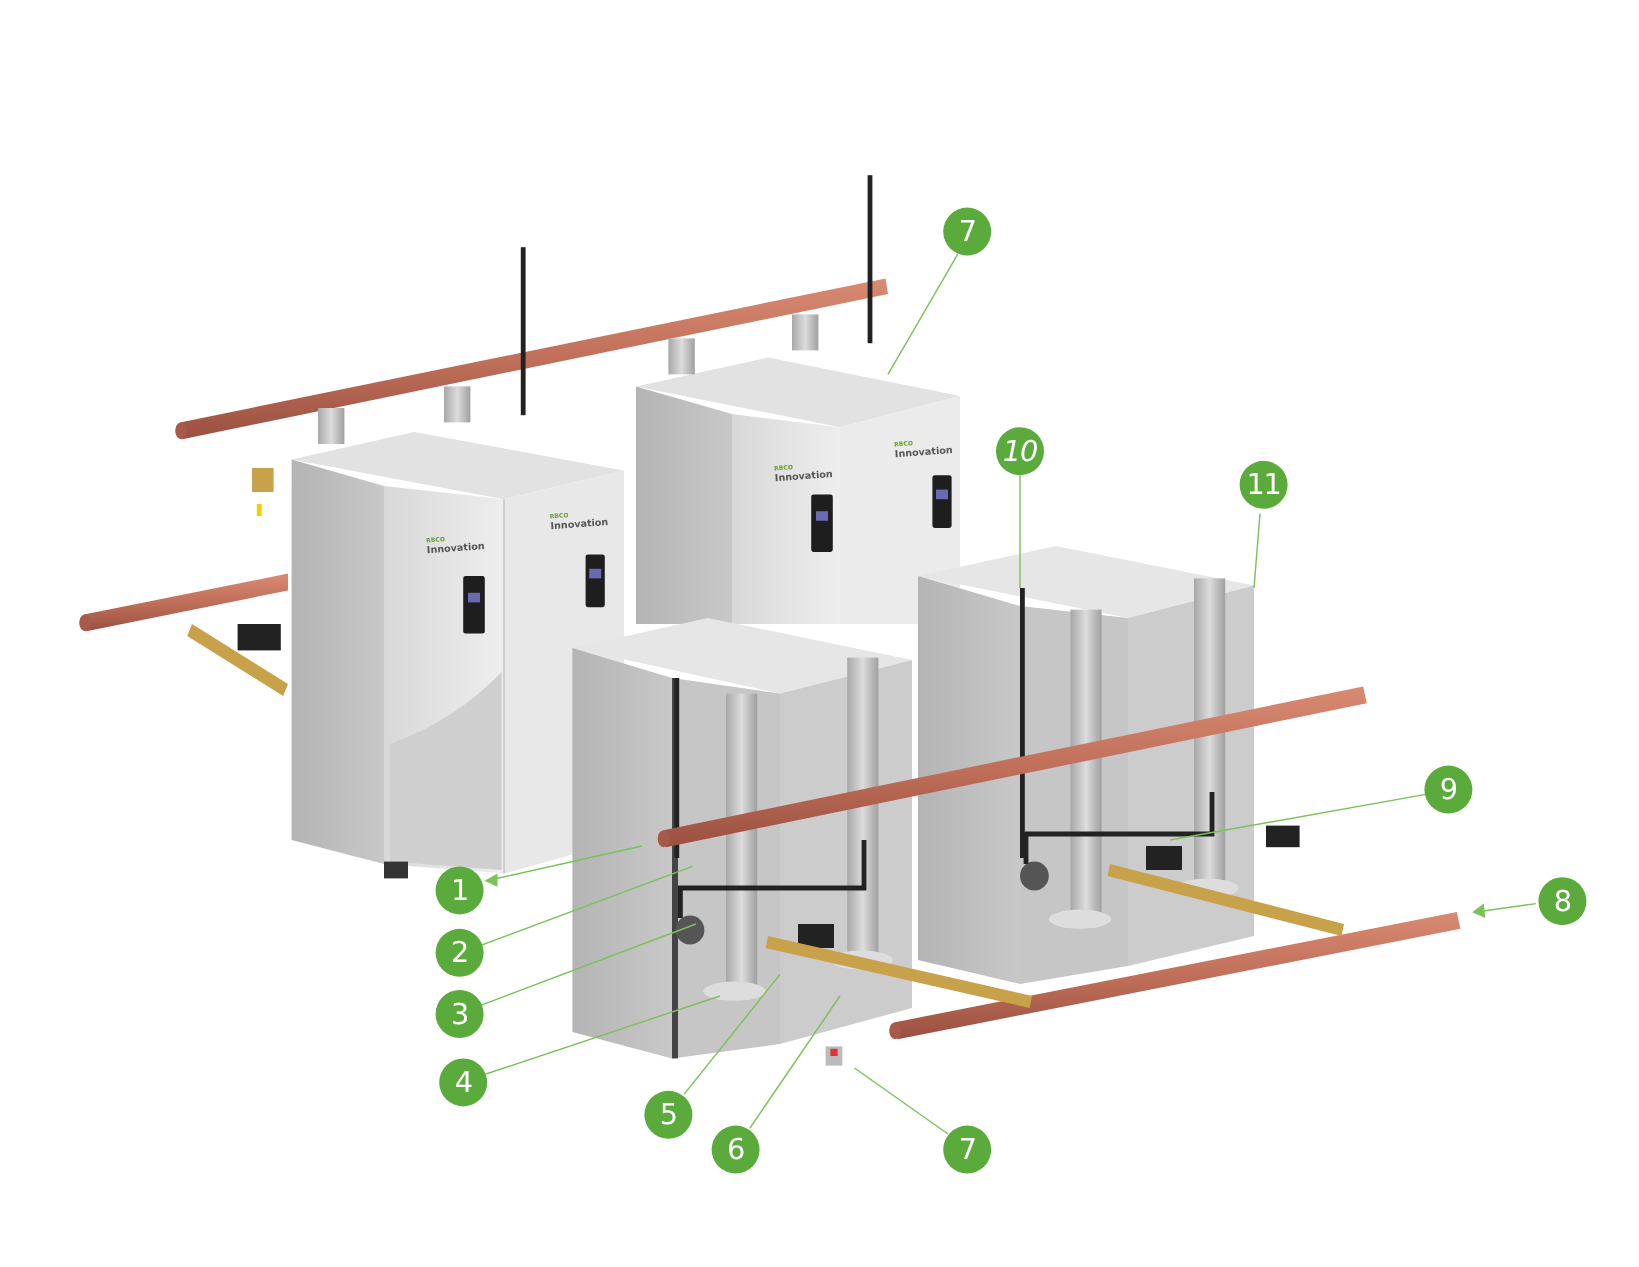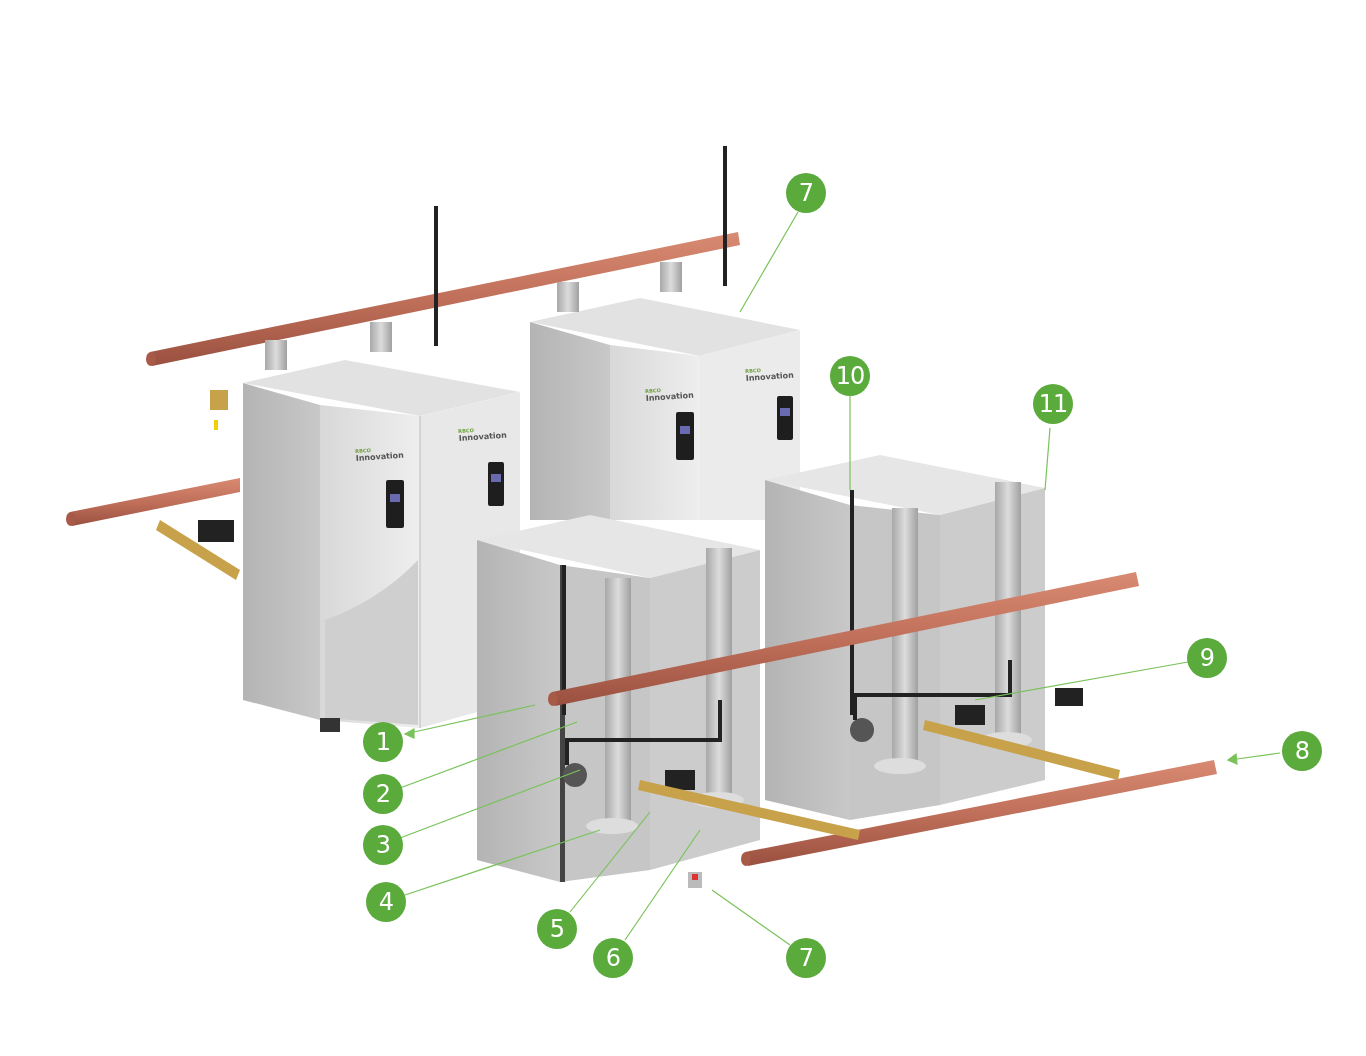--- a/index.html
+++ b/index.html
@@ -154,16 +154,16 @@
 
 <div class="badge" style="left:383px;top:742px;">1</div>
 <div class="badge" style="left:383px;top:794px;">2</div>
 <div class="badge" style="left:383px;top:845px;">3</div>
 <div class="badge" style="left:386px;top:902px;">4</div>
 <div class="badge" style="left:557px;top:929px;">5</div>
 <div class="badge" style="left:613px;top:958px;">6</div>
 <div class="badge" style="left:806px;top:958px;">7</div>
 <div class="badge" style="left:1302px;top:751px;">8</div>
 <div class="badge" style="left:1207px;top:658px;">9</div>
-<div class="badge" style="left:850px;top:376px;">10</div>
+<div class="badge" style="left:850px;top:376px;font-style:italic;">10</div>
 <div class="badge" style="left:1053px;top:404px;">11</div>
 <div class="badge" style="left:806px;top:193px;">7</div>
 </div>
 
 </body></html>

